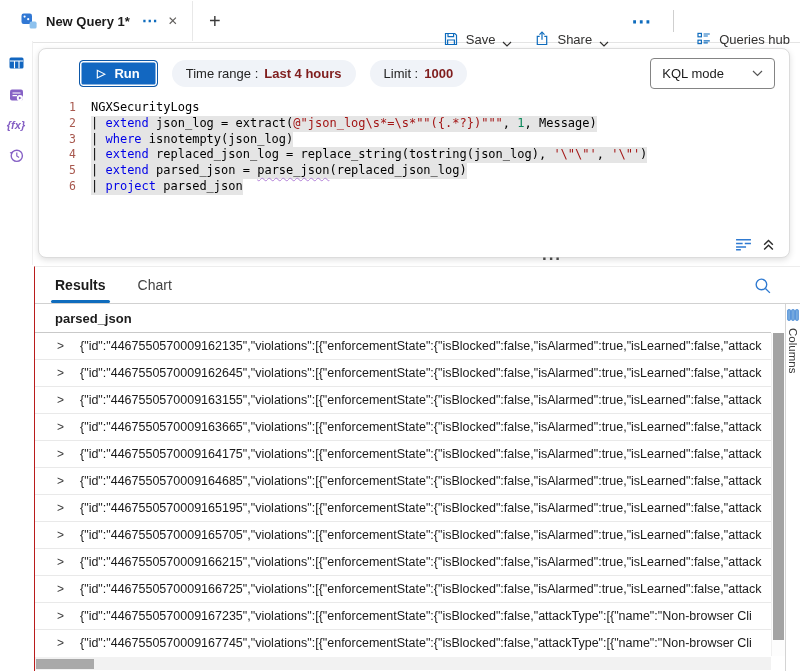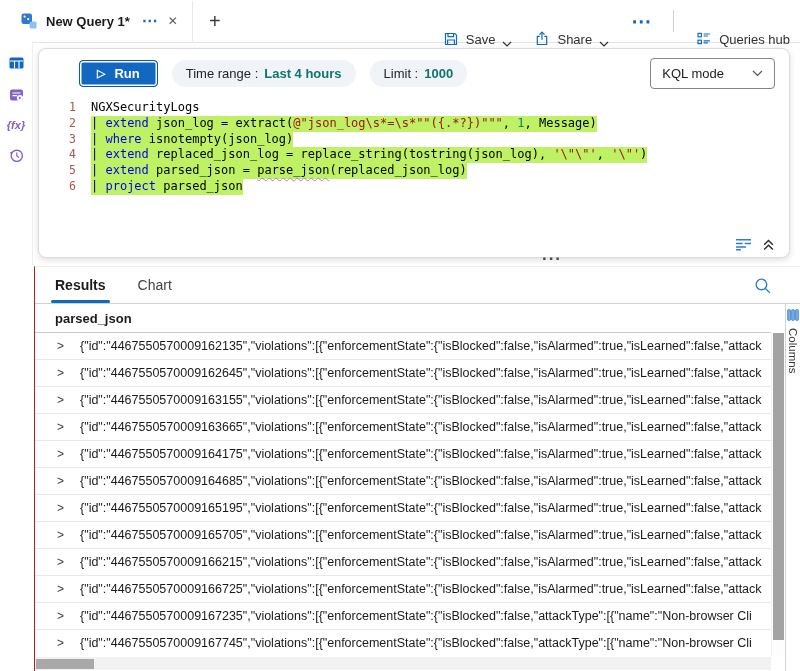--- a/index.html
+++ b/index.html
@@ -32,29 +32,29 @@
   .card { position:absolute; left:38px; top:48px; width:752px; height:210px;
     background:#fff; border:1px solid #dcdcdc; border-radius:8px;
     box-shadow:0 2px 6px rgba(0,0,0,.13); }
   .card-toolbar { display:flex; align-items:center; gap:14px; padding:9px 14px 6px 40px; }
   .run-btn { display:flex; align-items:center; gap:9px; background:#1267c1;
     border:1px solid #0d57a7; box-shadow:inset 0 0 0 1.5px #fff; border-radius:4px;
     color:#fff; font-size:13px; font-weight:700; padding:5px 17px; }
   .run-play { font-size:11px; }
   .pill { background:#f0f3f8; border-radius:15px; padding:6px 14px; font-size:13px;
     color:#242424; display:flex; gap:6px; white-space:nowrap; }
-  .pill b { font-weight:700; color:#0f766e; }
+  .pill b { font-weight:700; color:#7f1d1d; }
   .mode-select { margin-left:auto; display:flex; align-items:center; gap:28px;
     border:1px solid #848484; border-radius:4px; padding:7px 11px; font-size:13px; color:#1b1b1b; }
 
   
   .code { margin-top:5px; font-family:"DejaVu Sans Mono", monospace; font-size:12px; }
   .code-line { display:flex; height:15.8px; line-height:15.8px; white-space:pre; }
   .ln { width:52px; text-align:right; padding-right:15px; color:#a8584e; flex:none; font-size:11.5px; }
-  .code-text.hl { background:#bef264; }
+  .code-text.hl { background:#e5e5e5; }
   .tp { color:#000; } .tk { color:#0000e8; } .ts { color:#a31515; } .tn { color:#098658; }
   .tw { color:#000; text-decoration:underline; text-decoration-style:wavy;
     text-decoration-color:#b180d7; text-decoration-thickness:1px; text-underline-offset:3px; }
   .card-foot { position:absolute; right:14px; bottom:6px; display:flex; align-items:center; gap:10px; }
 
   .splitter-dots { position:absolute; top:249px; left:542px; color:#4a4a4a;
     font-size:17px; font-weight:700; letter-spacing:1px; }
 
   
   .results { position:absolute; top:266px; left:34px; width:766px; bottom:0;

